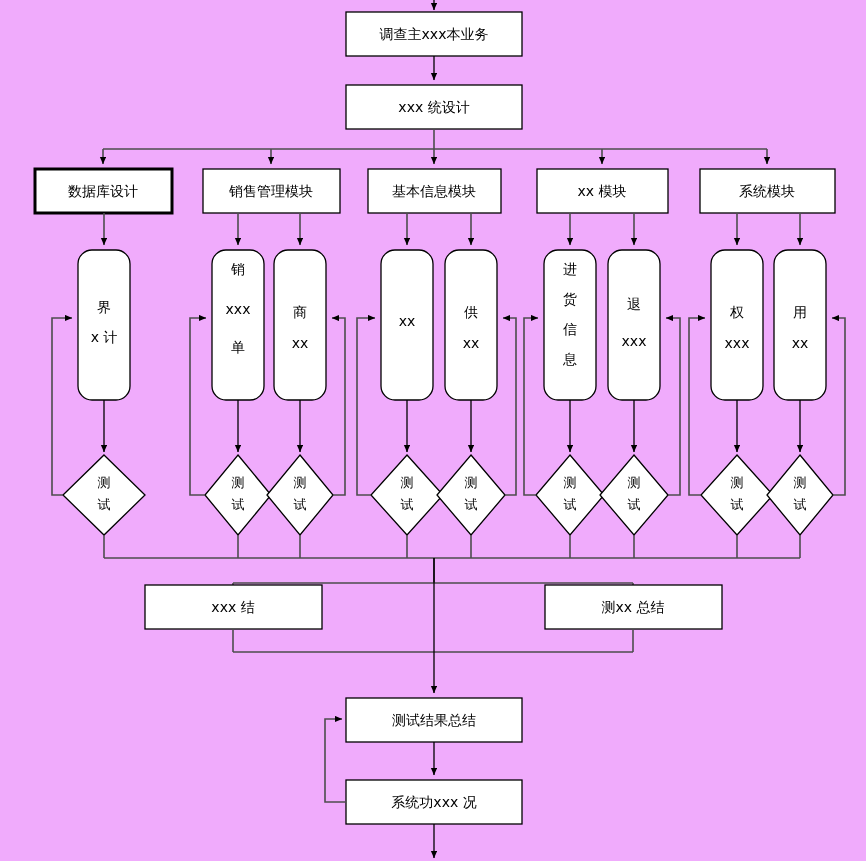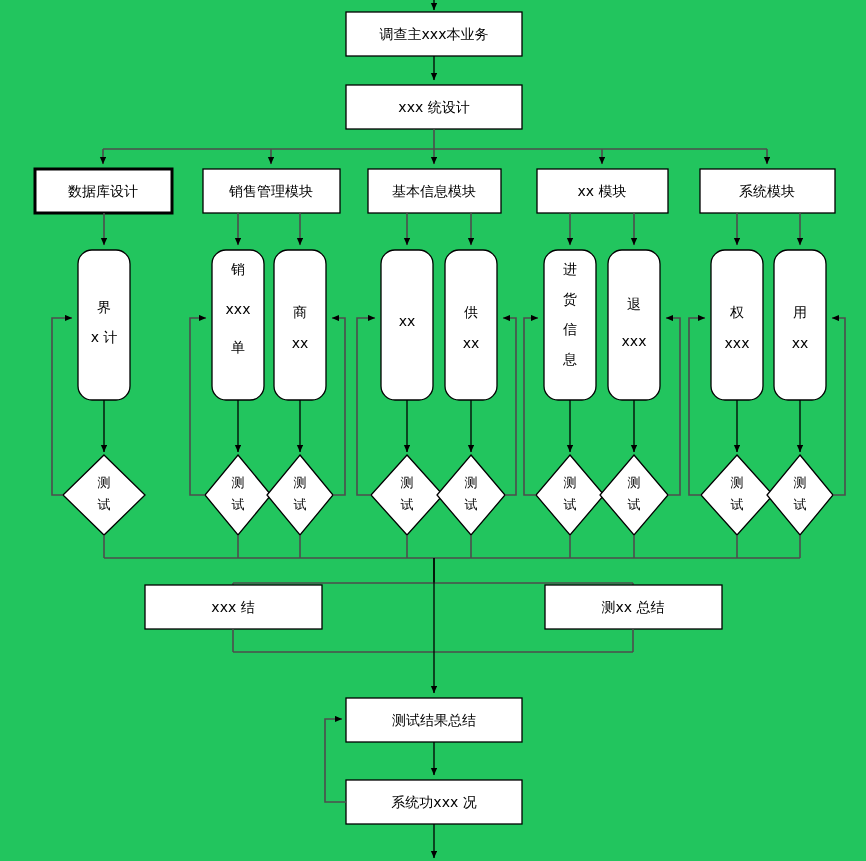--- a/index.html
+++ b/index.html
@@ -1,17 +1,17 @@
 <!DOCTYPE html>
 <html><head>
 <meta charset="utf-8">
 <style>
   html,body{margin:0;padding:0;background:#ffffff;}
   body{font-family:"DejaVu Sans","Liberation Sans",sans-serif;}
-  #stage{position:relative;width:866px;height:861px;background:#22c55e;overflow:hidden;}
+  #stage{position:relative;width:866px;height:861px;background:#f0abfc;overflow:hidden;}
   svg#flow{position:absolute;left:0;top:0;width:866px;height:861px;display:block;}
   .node-rect{fill:#ffffff;stroke:#000000;stroke-width:1.3;}
   .node-rect.thick{stroke-width:3;}
   .node-round{fill:#ffffff;stroke:#000000;stroke-width:1.3;}
   .node-diamond{fill:#ffffff;stroke:#000000;stroke-width:1.3;}
   .conn{fill:none;stroke:#4d4d4d;stroke-width:1.6;}
   .conn-dark{fill:none;stroke:#000000;stroke-width:1.3;}
   .lbl{font-family:"DejaVu Sans","Liberation Sans",sans-serif;fill:#000000;
        font-size:14px;text-anchor:middle;dominant-baseline:middle;}
   .lbl-v{font-size:14px;}

